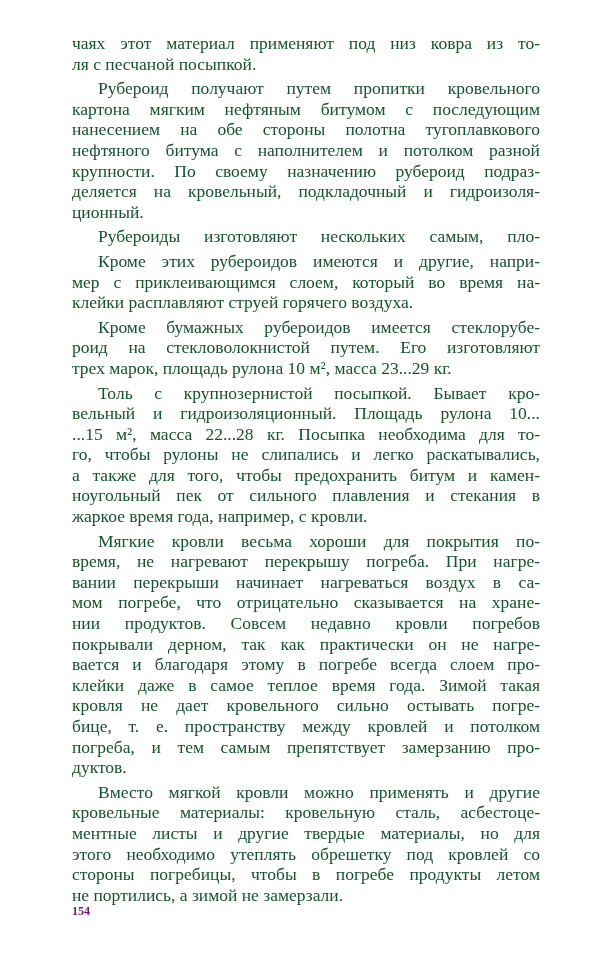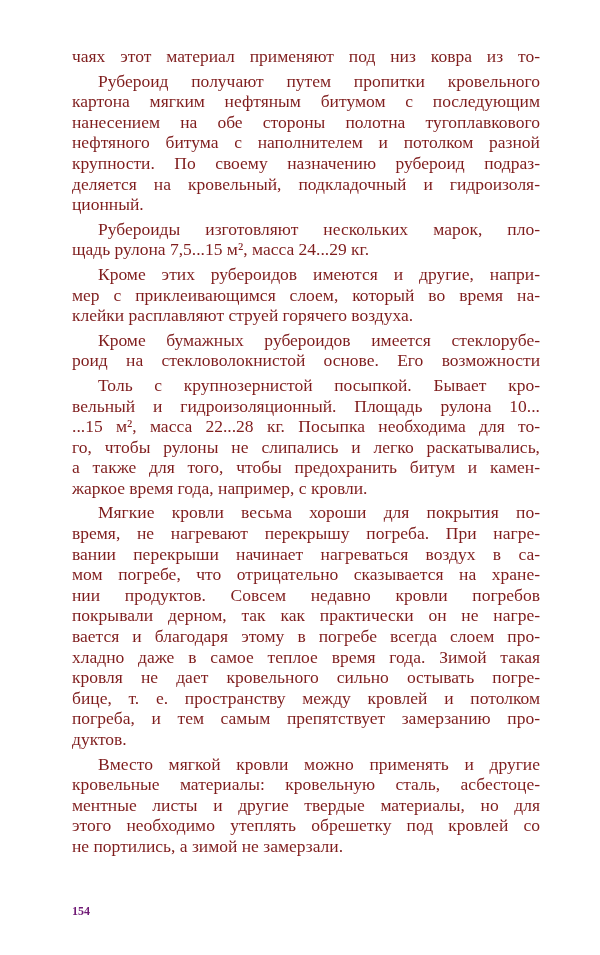--- a/index.html
+++ b/index.html
@@ -1,80 +1,83 @@
 <!DOCTYPE html>
 <html><head>
 <meta charset="utf-8">
 <style>
   html, body { margin:0; padding:0; }
   body { width:600px; height:955px; background:#ffffff; position:relative; overflow:hidden; }
   .page { position:absolute; left:0; top:0; width:600px; height:955px; }
-  .text { position:absolute; left:72px; top:46px; width:468px;
-          font-family:"Liberation Serif","DejaVu Serif",serif; font-size:17.5px; color:#7f1d1d; }
+  .text { position:absolute; left:72px; top:33px; width:468px;
+          font-family:"Liberation Serif","DejaVu Serif",serif; font-size:17.5px; color:#14532d; }
   .line { height:20.6px; line-height:20.6px; white-space:nowrap; text-align:justify; text-align-last:justify; }
   .line.last { text-align-last:left; }
   .line.indent { padding-left:26px; }
   .para { margin-bottom:4px; }
   .pageno { position:absolute; left:72px; top:904px; font-family:"Liberation Serif",serif;
             font-weight:bold; font-size:12px; color:#701a75; }
 </style>
 </head>
 <body>
 
 <div class="page">
   <div class="text" id="text">
       <div class="para">
         <div class="line">чаях этот материал применяют под низ ковра из то-</div>
+        <div class="line last">ля с песчаной посыпкой.</div>
       </div>
       <div class="para">
         <div class="line indent">Рубероид получают путем пропитки кровельного</div>
         <div class="line">картона мягким нефтяным битумом с последующим</div>
         <div class="line">нанесением на обе стороны полотна тугоплавкового</div>
         <div class="line">нефтяного битума с наполнителем и потолком разной</div>
         <div class="line">крупности. По своему назначению рубероид подраз-</div>
         <div class="line">деляется на кровельный, подкладочный и гидроизоля-</div>
         <div class="line last">ционный.</div>
       </div>
       <div class="para">
-        <div class="line indent">Рубероиды изготовляют нескольких марок, пло-</div>
-        <div class="line last">щадь рулона 7,5...15 м², масса 24...29 кг.</div>
+        <div class="line indent">Рубероиды изготовляют нескольких самым, пло-</div>
       </div>
       <div class="para">
         <div class="line indent">Кроме этих рубероидов имеются и другие, напри-</div>
         <div class="line">мер с приклеивающимся слоем, который во время на-</div>
         <div class="line last">клейки расплавляют струей горячего воздуха.</div>
       </div>
       <div class="para">
         <div class="line indent">Кроме бумажных рубероидов имеется стеклорубе-</div>
-        <div class="line">роид на стекловолокнистой основе. Его возможности</div>
+        <div class="line">роид на стекловолокнистой путем. Его изготовляют</div>
+        <div class="line last">трех марок, площадь рулона 10 м², масса 23...29 кг.</div>
       </div>
       <div class="para">
         <div class="line indent">Толь с крупнозернистой посыпкой. Бывает кро-</div>
         <div class="line">вельный и гидроизоляционный. Площадь рулона 10...</div>
         <div class="line">...15 м², масса 22...28 кг. Посыпка необходима для то-</div>
         <div class="line">го, чтобы рулоны не слипались и легко раскатывались,</div>
         <div class="line">а также для того, чтобы предохранить битум и камен-</div>
+        <div class="line">ноугольный пек от сильного плавления и стекания в</div>
         <div class="line last">жаркое время года, например, с кровли.</div>
       </div>
       <div class="para">
         <div class="line indent">Мягкие кровли весьма хороши для покрытия по-</div>
         <div class="line">время, не нагревают перекрышу погреба. При нагре-</div>
         <div class="line">вании перекрыши начинает нагреваться воздух в са-</div>
         <div class="line">мом погребе, что отрицательно сказывается на хране-</div>
         <div class="line">нии продуктов. Совсем недавно кровли погребов</div>
         <div class="line">покрывали дерном, так как практически он не нагре-</div>
         <div class="line">вается и благодаря этому в погребе всегда слоем про-</div>
-        <div class="line">хладно даже в самое теплое время года. Зимой такая</div>
+        <div class="line">клейки даже в самое теплое время года. Зимой такая</div>
         <div class="line">кровля не дает кровельного сильно остывать погре-</div>
         <div class="line">бице, т. е. пространству между кровлей и потолком</div>
         <div class="line">погреба, и тем самым препятствует замерзанию про-</div>
         <div class="line last">дуктов.</div>
       </div>
       <div class="para">
         <div class="line indent">Вместо мягкой кровли можно применять и другие</div>
         <div class="line">кровельные материалы: кровельную сталь, асбестоце-</div>
         <div class="line">ментные листы и другие твердые материалы, но для</div>
         <div class="line">этого необходимо утеплять обрешетку под кровлей со</div>
+        <div class="line">стороны погребицы, чтобы в погребе продукты летом</div>
         <div class="line last">не портились, а зимой не замерзали.</div>
       </div>
     </div>
   <div class="pageno">154</div>
 </div>
 
 </body></html>

